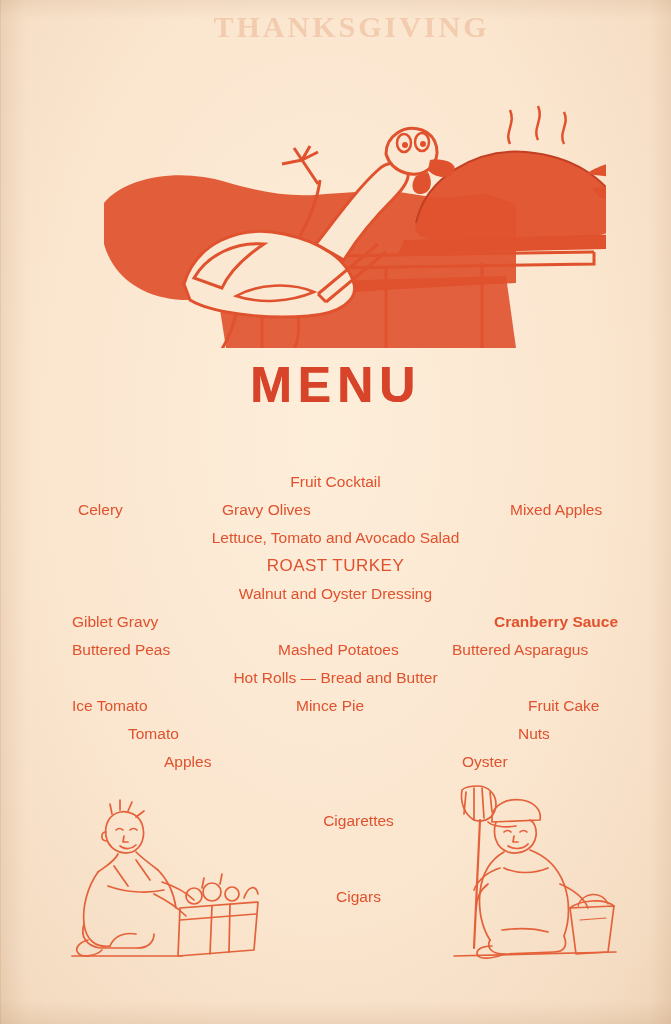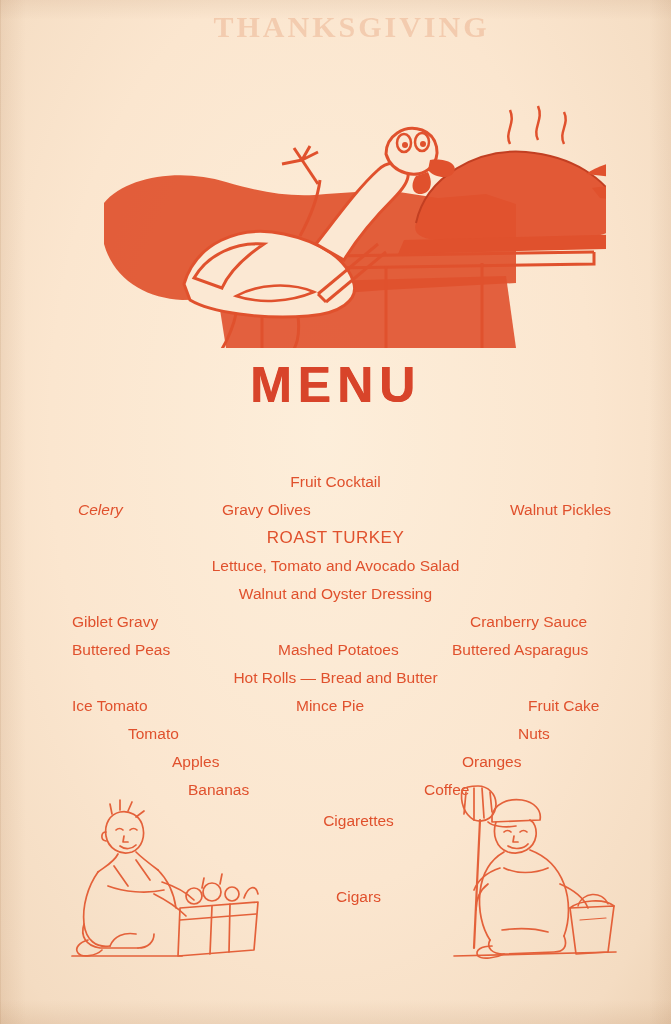--- a/index.html
+++ b/index.html
@@ -238,40 +238,40 @@
 
   <div class="menu-heading">MENU</div>
 
   <div class="menu-body">
 
     <div class="row">
       <span class="it center">Fruit Cocktail</span>
     </div>
 
     <div class="row">
-      <span class="it" style="left:38px;font-style:italic;">Celery</span>
+      <span class="it" style="left:38px;">Celery</span>
       <span class="it" style="left:182px;">Gravy Olives</span>
-      <span class="it" style="left:470px;">Walnut Pickles</span>
+      <span class="it" style="left:470px;">Mixed Apples</span>
+    </div>
+
+    <div class="row">
+      <span class="it center">Lettuce, Tomato and Avocado Salad</span>
     </div>
 
     <div class="row">
       <span class="it center roast">ROAST TURKEY</span>
     </div>
 
     <div class="row">
-      <span class="it center">Lettuce, Tomato and Avocado Salad</span>
-    </div>
-
-    <div class="row">
       <span class="it center">Walnut and Oyster Dressing</span>
     </div>
 
     <div class="row">
       <span class="it" style="left:32px;">Giblet Gravy</span>
-      <span class="it" style="left:430px;">Cranberry Sauce</span>
+      <span class="it" style="left:454px;font-weight:bold;">Cranberry Sauce</span>
     </div>
 
     <div class="row">
       <span class="it" style="left:32px;">Buttered Peas</span>
       <span class="it" style="left:412px;">Buttered Asparagus</span>
       <span class="it" style="left:238px;">Mashed Potatoes</span>
     </div>
 
     <div class="row">
       <span class="it center">Hot Rolls — Bread and Butter</span>
@@ -282,28 +282,24 @@
       <span class="it" style="left:256px;">Mince Pie</span>
       <span class="it" style="left:488px;">Fruit Cake</span>
     </div>
 
     <div class="row">
       <span class="it" style="left:88px;">Tomato</span>
       <span class="it" style="left:478px;">Nuts</span>
     </div>
 
     <div class="row">
-      <span class="it" style="left:132px;">Apples</span>
-      <span class="it" style="left:422px;">Oranges</span>
-    </div>
-
-    <div class="row">
-      <span class="it" style="left:148px;">Bananas</span>
-      <span class="it" style="left:384px;">Coffee</span>
-    </div>
+      <span class="it" style="left:124px;">Apples</span>
+      <span class="it" style="left:422px;">Oyster</span>
+    </div>
+
   </div>
 
   <div class="smokes cig">Cigarettes</div>
   <div class="smokes cgr">Cigars</div>
 
   <div class="boy">
     <svg width="200" height="175" viewBox="0 0 200 175" xmlns="http://www.w3.org/2000/svg">
       <g fill="none" stroke="#e4613a" stroke-width="1.7" stroke-linecap="round" stroke-linejoin="round">
 
         <path d="M58 22 C 48 24, 42 34, 44 46 C 46 58, 58 66, 70 62 C 80 58, 84 46, 80 34 C 77 26, 68 20, 58 22 Z"></path>

